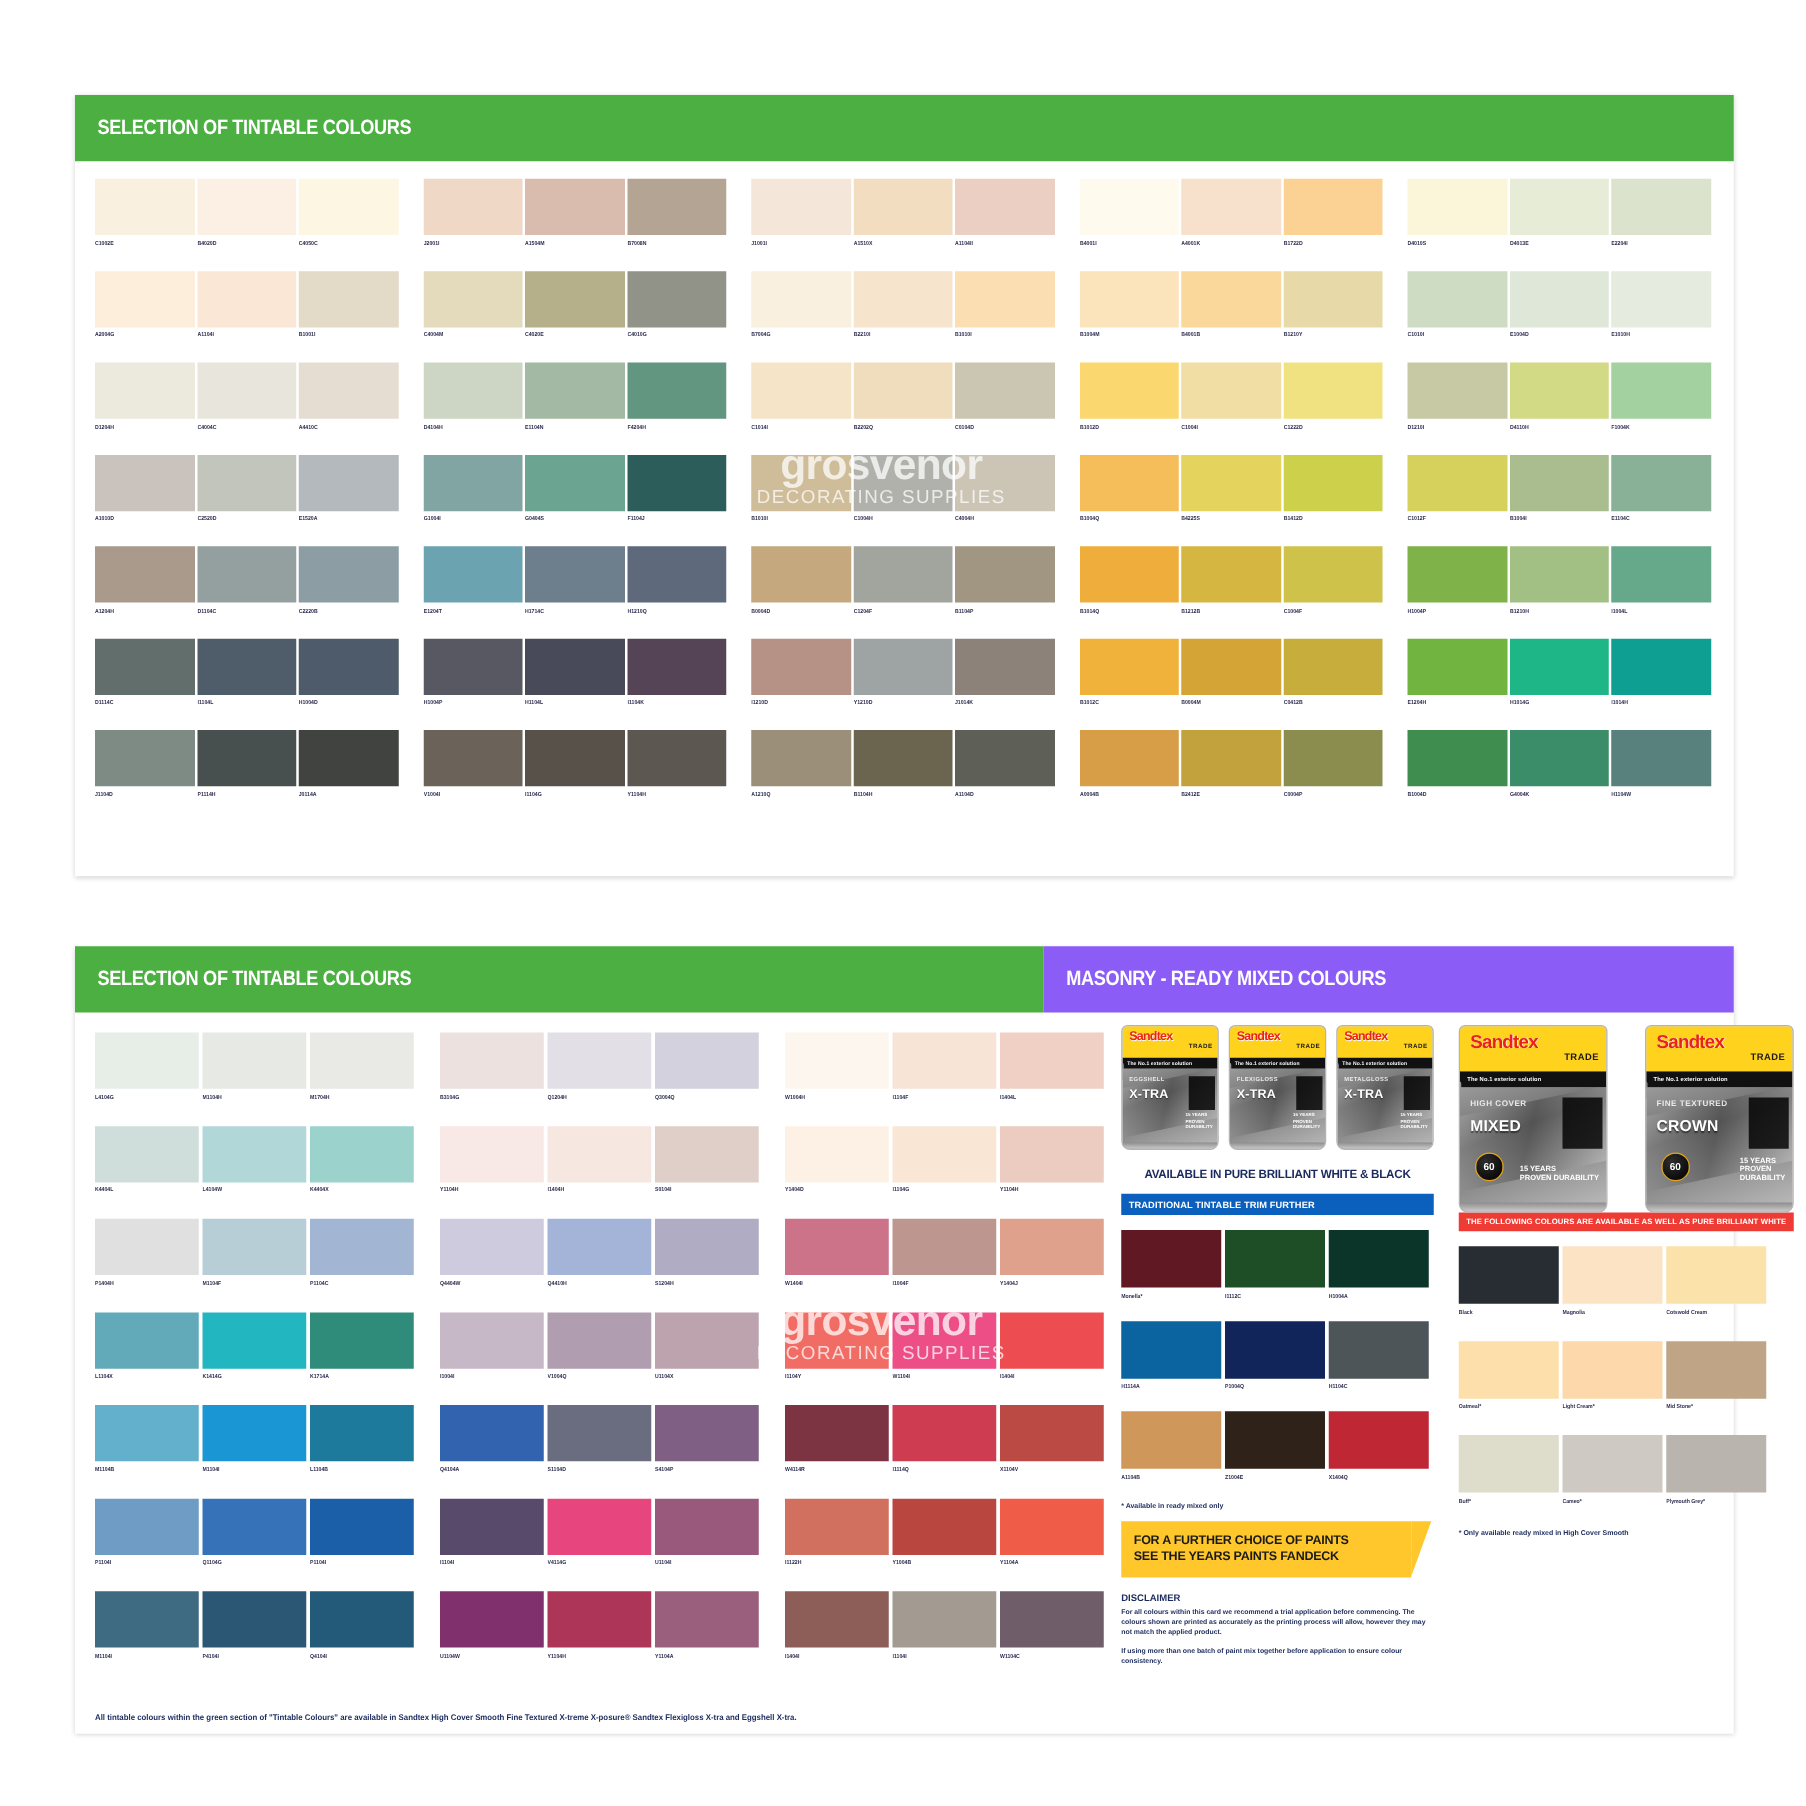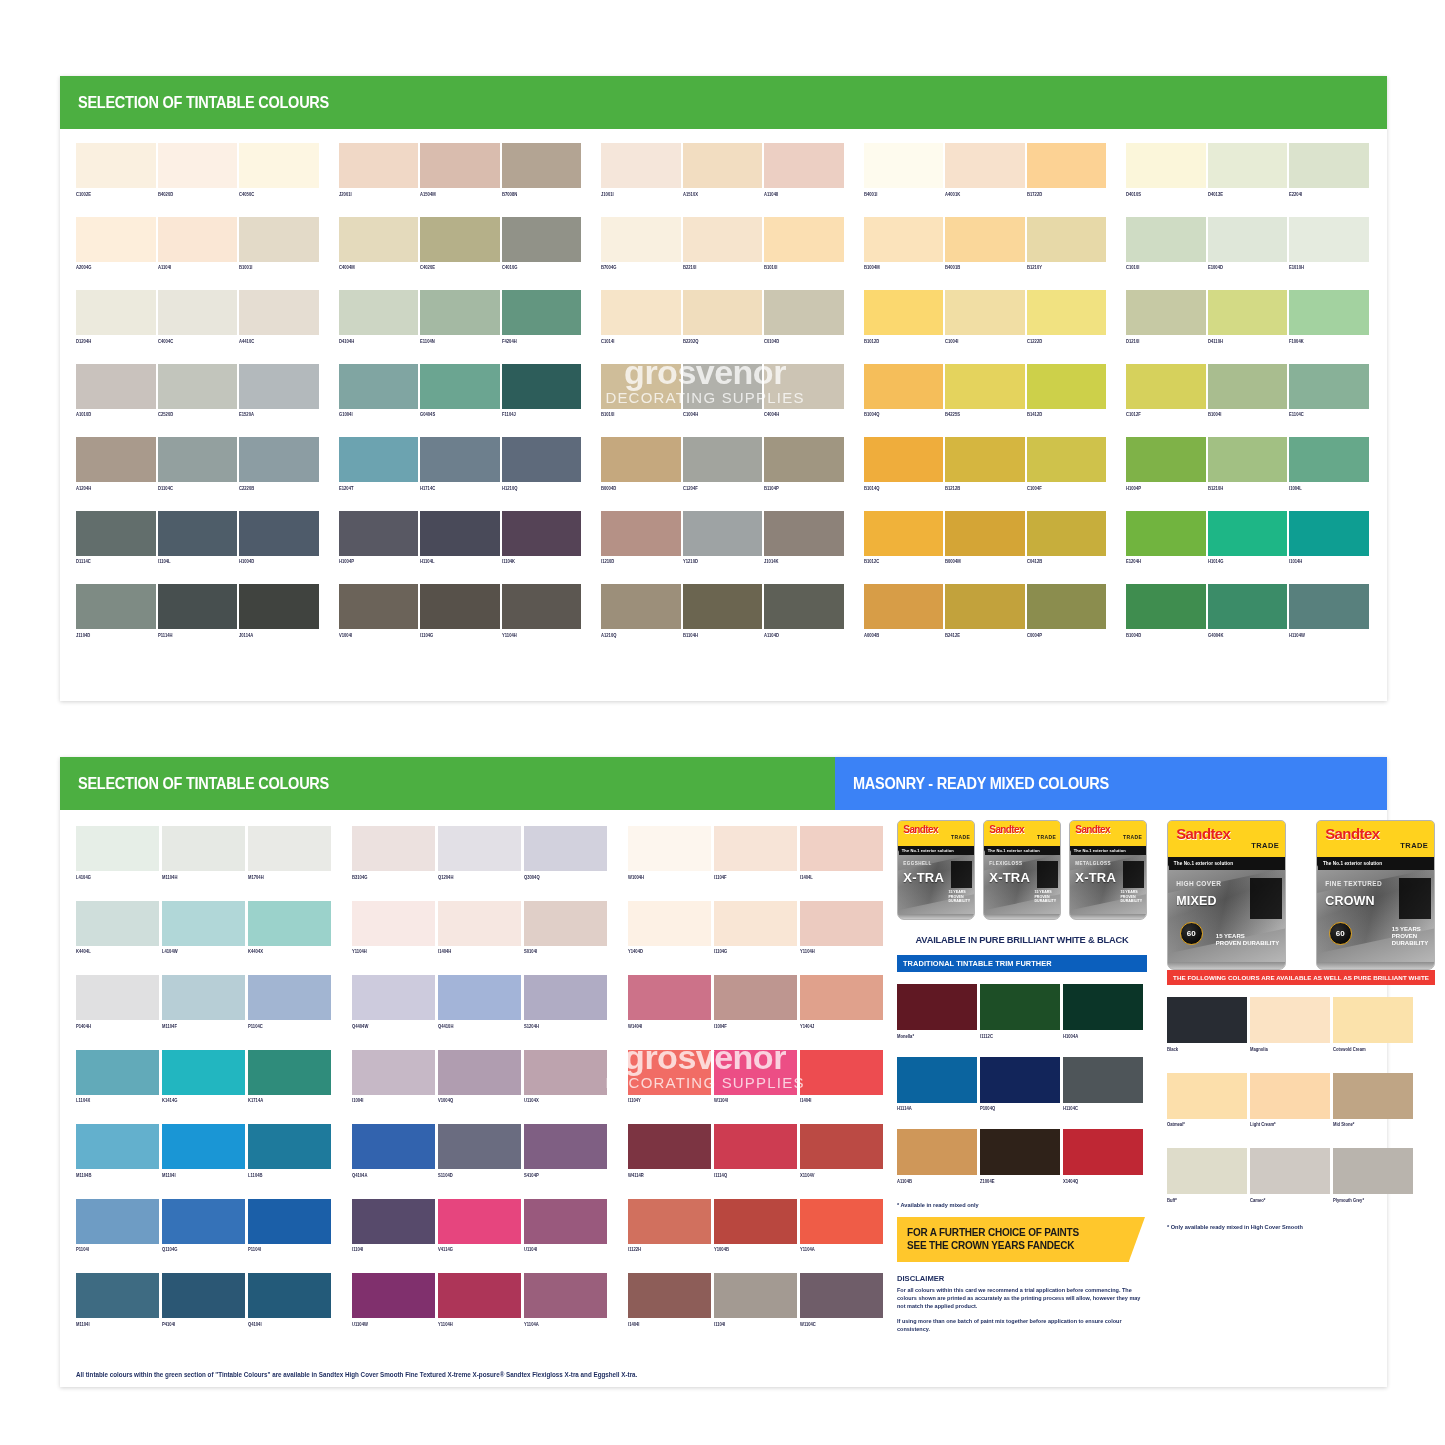--- a/index.html
+++ b/index.html
@@ -24,21 +24,21 @@
     background: #ffffff;
     box-shadow: 0 1px 4px rgba(0,0,0,0.18);
   }
   .hdr-green {
     background: #4caf41;
     height: 53px;
     display: flex; align-items: center;
     padding-left: 18px;
   }
   .hdr-blue { background: #0757ad; }
-  .hdr-red  { background: #3b82f6; }
+  .hdr-red  { background: #8b5cf6; }
   .hdr-title {
     color: #ffffff;
     font-size: 16.5px;
     font-weight: bold;
     letter-spacing: -0.3px;
     font-stretch: condensed;
     transform: scaleX(0.88);
     transform-origin: left center;
     white-space: nowrap;
   }
@@ -176,21 +176,21 @@
     letter-spacing: 0.4px; white-space: nowrap;
   }
   .tin-prodline2 {
     position: absolute; left: 7%; top: 24%;
     color: #ffffff;
     font-size: 12.5px; font-weight: bold;
     letter-spacing: 0.2px; white-space: nowrap;
     text-shadow: 0 1px 1px rgba(0,0,0,0.5);
   }
   .tin-trim .tin-prodline1 { font-size: 4.6px; top: 8%; }
-  .tin-trim .tin-prodline2 { font-size: 13px; top: 22%; }
+  .tin-trim .tin-prodline2 { font-size: 10px; top: 22%; }
   .tin-blackbox {
     position: absolute; right: 3%; top: 8%;
     width: 27%; height: 42%;
     background: rgba(0,0,0,0.82);
   }
   .tin-badge {
     position: absolute; left: 10%; bottom: 24%;
     width: 23px; height: 23px; border-radius: 50%;
     background: radial-gradient(circle at 35% 30%, #2e2e2e, #0c0c0c 70%);
     border: 1.5px solid #e0a21a;
@@ -1192,21 +1192,21 @@
               </div>
               <div class="swatch-cell">
                 <div class="swatch" style="background: rgb(191, 39, 52);"></div>
                 <div class="slabel">X1404Q</div>
               </div>
             </div>
           </div>
         <div class="fine-note">* Available in ready mixed only</div>
         <div class="yellow-banner">
           <div class="yb-line">FOR A FURTHER CHOICE OF PAINTS</div>
-          <div class="yb-line">SEE THE CROWN YEARS FANDECK</div>
+          <div class="yb-line">SEE THE YEARS PAINTS FANDECK</div>
         </div>
         <div class="disc-title">DISCLAIMER</div>
         <div class="disc-p">For all colours within this card we recommend a trial application before commencing. The colours shown are printed as accurately as the printing process will allow, however they may not match the applied product.</div>
         <div class="disc-p">If using more than one batch of paint mix together before application to ensure colour consistency.</div>
       </div>
 
       <div class="p2-col-mas">
         <div class="tin-row" id="mas-tins">
             <div class="tin tin-mas">
               <div class="tin-handle"></div>

